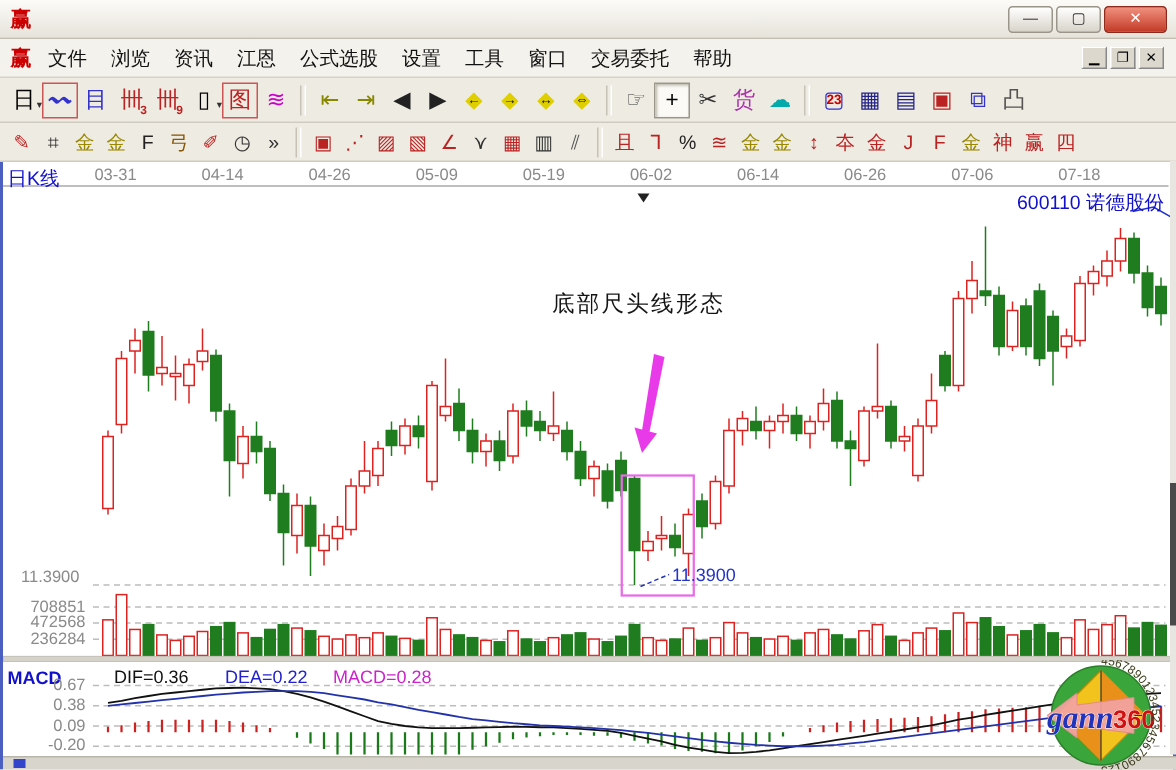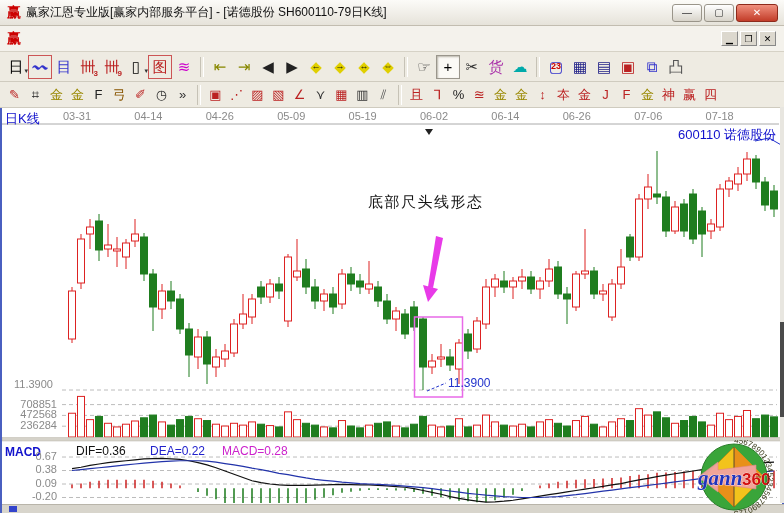--- a/index.html
+++ b/index.html
@@ -60,30 +60,41 @@
   .vthumb{position:absolute;right:0;top:215px;width:4px;height:95px;background:#4a4a4a;}
   .logosvg{position:absolute;left:686px;top:440px;}
 </style>
 </head>
 <body>
 
 <div class="app">
 
   <div class="titlebar">
     <span class="applogo">赢</span>
-    <span class="apptitle">赢家江恩专业版[赢家内部服务平台] - [诺德股份  SH600110-79日K线]</span>
     <span class="winbtns">
       <span class="wbtn">—</span>
       <span class="wbtn">▢</span>
       <span class="wbtn close">✕</span>
     </span>
   </div>
 
   <div class="menubar">
     <span class="applogo">赢</span>
+    <span id="menuitems" style="display:flex;">
+        <span class="menuitem">文件</span>
+        <span class="menuitem">浏览</span>
+        <span class="menuitem">资讯</span>
+        <span class="menuitem">江恩</span>
+        <span class="menuitem">公式选股</span>
+        <span class="menuitem">设置</span>
+        <span class="menuitem">工具</span>
+        <span class="menuitem">窗口</span>
+        <span class="menuitem">交易委托</span>
+        <span class="menuitem">帮助</span>
+      </span>
     <span class="mdibtns">
       <span class="mdibtn">▁</span>
       <span class="mdibtn">❐</span>
       <span class="mdibtn">✕</span>
     </span>
   </div>
 
   <div class="tb tb1" id="tb1">
       <span class="cell">
         <span style="color: rgb(0, 0, 0);">日</span>

